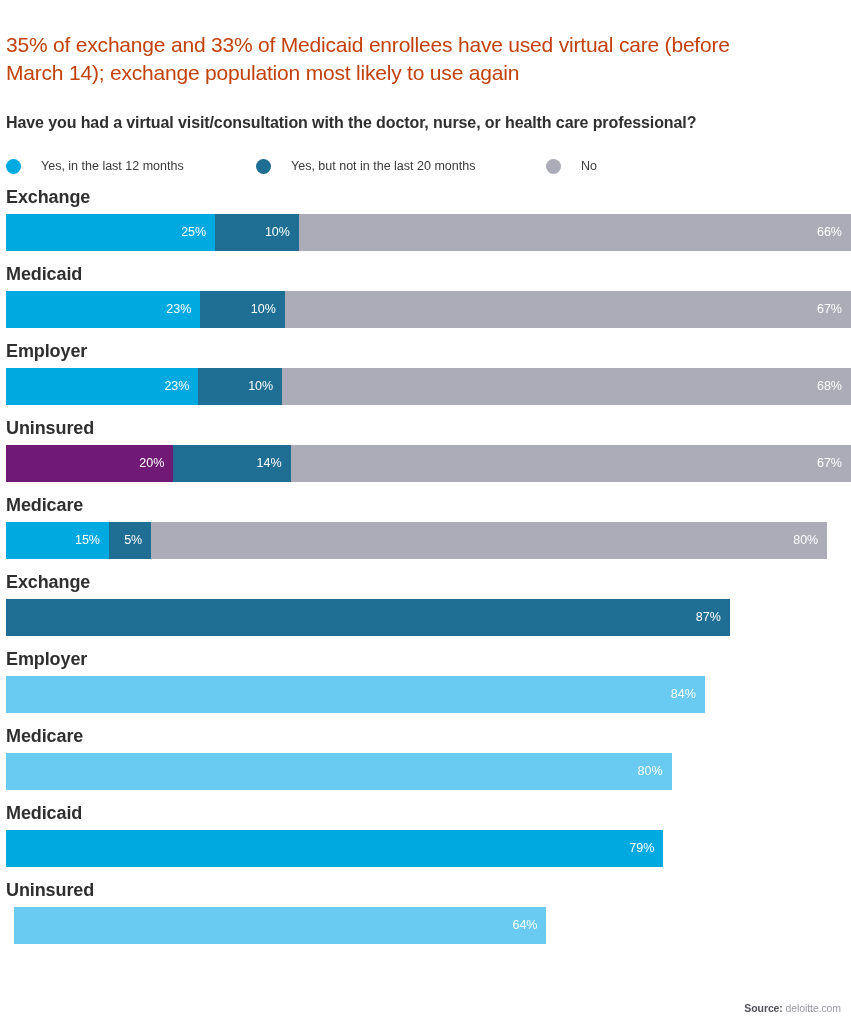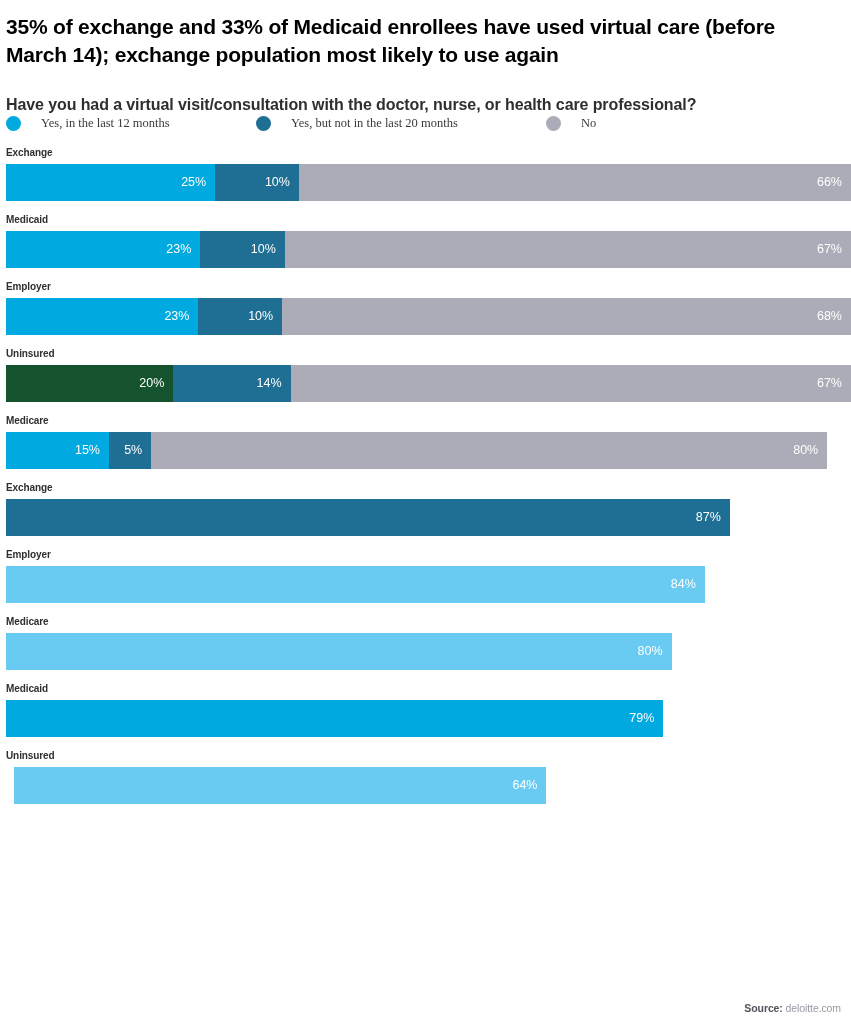--- a/index.html
+++ b/index.html
@@ -17,43 +17,42 @@
   .page {
     width: 851px;
     height: 1024px;
     padding: 0 6px;
     position: relative;
   }
 
   
   .title {
     font-size: 21px;
-    font-weight: bold;
+    font-weight: normal;
     line-height: 1.33;
-    color: #000000;
+    color: #c2410c;
     letter-spacing: -0.2px;
-    padding-top: 13px;
+    padding-top: 31px;
     width: 770px;
   }
 
   
   .section-question {
     font-size: 16px;
     font-weight: bold;
     color: #2f2f2f;
     letter-spacing: -0.1px;
   }
   #section1-question { margin-top: 27px; }
 
   .legend {
     display: flex;
-    align-items: flex-start;
-    margin-top: 2px;
+    align-items: flex-end;
+    margin-top: 24px;
     height: 18px;
-    font-family: Liberation Serif, serif;
   }
   .legend-item {
     display: flex;
     align-items: center;
   }
   .legend-item:nth-child(1) { width: 250px; }
   .legend-item:nth-child(2) { width: 290px; }
   .legend-dot {
     width: 15px;
     height: 15px;
@@ -63,21 +62,21 @@
   .legend-label {
     font-size: 12.5px;
     color: #3a3a3a;
     margin-left: 20px;
     white-space: nowrap;
   }
 
   
   .bar-group { margin-top: 13px; }
   .bar-label {
-    font-size: 10px;
+    font-size: 18px;
     font-weight: bold;
     color: #2f2f2f;
     margin-bottom: 6px;
     letter-spacing: -0.1px;
   }
   .stacked-bar {
     display: flex;
     width: 845px;
     height: 37px;
   }
@@ -168,21 +167,21 @@
         <div class="bar-label">Employer</div>
         <div class="stacked-bar">
           <div class="seg" style="background: rgb(0, 169, 224); width: 194.35px;">23%</div>
           <div class="seg" style="background: rgb(31, 110, 147); width: 84.5px;">10%</div>
           <div class="seg" style="background: rgb(172, 172, 184); width: 574.6px;">68%</div>
         </div>
       </div>
       <div class="bar-group">
         <div class="bar-label">Uninsured</div>
         <div class="stacked-bar">
-          <div class="seg" style="background: #14532d; width: 169px;">20%</div>
+          <div class="seg" style="background: #701a75; width: 169px;">20%</div>
           <div class="seg" style="background: rgb(31, 110, 147); width: 118.3px;">14%</div>
           <div class="seg" style="background: rgb(172, 172, 184); width: 566.15px;">67%</div>
         </div>
       </div>
       <div class="bar-group">
         <div class="bar-label">Medicare</div>
         <div class="stacked-bar">
           <div class="seg" style="background: rgb(0, 169, 224); width: 103px;">15%</div>
           <div class="seg" style="background: rgb(31, 110, 147); width: 42.25px;">5%</div>
           <div class="seg" style="background: rgb(172, 172, 184); width: 676px;">80%</div>

